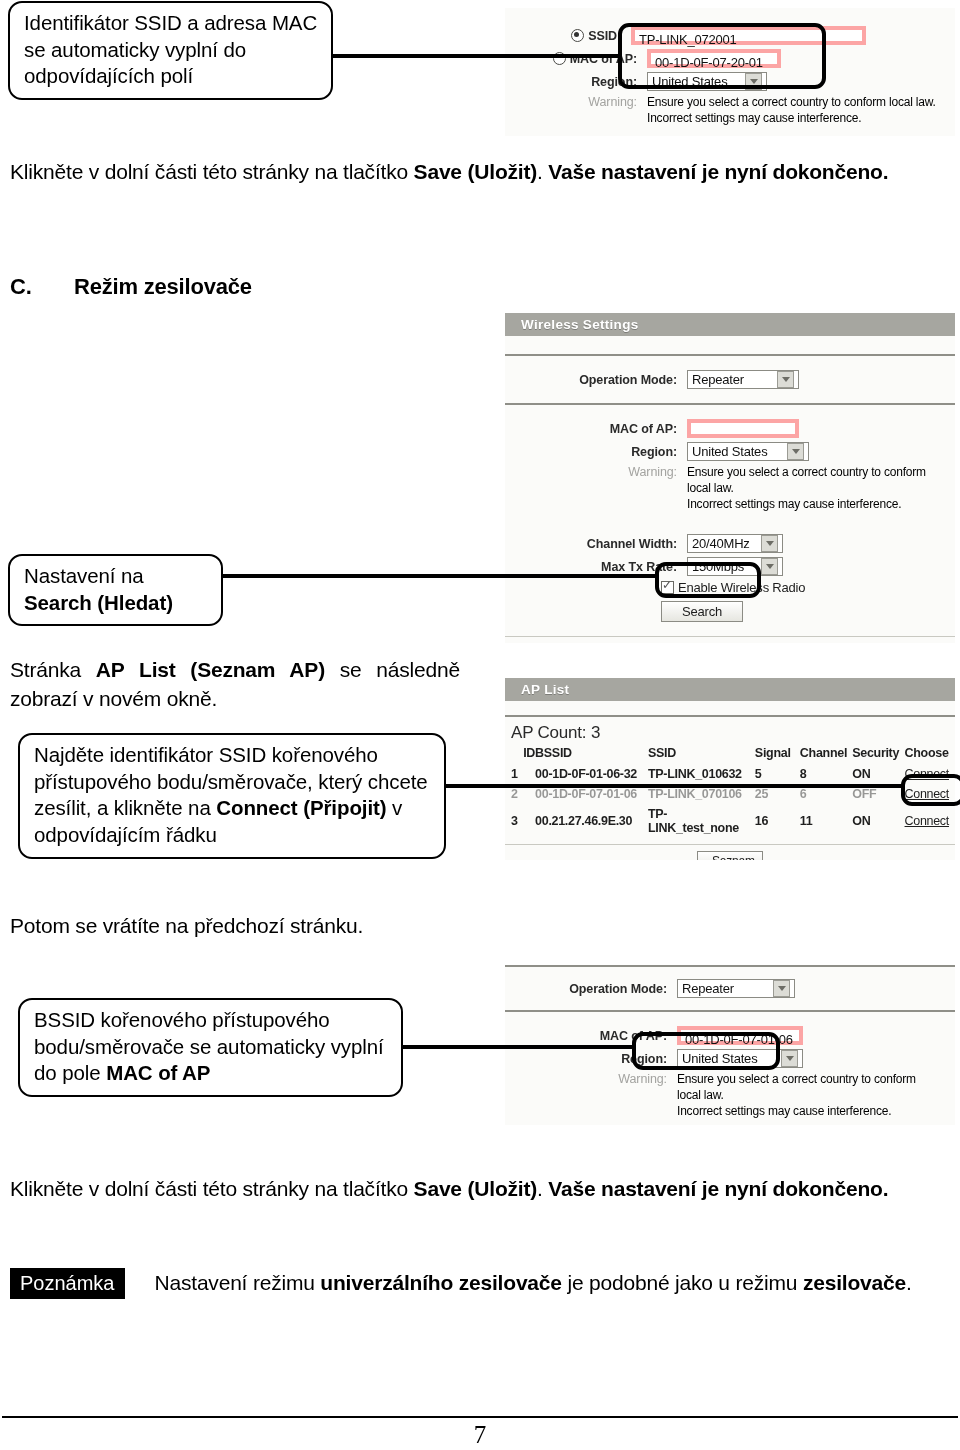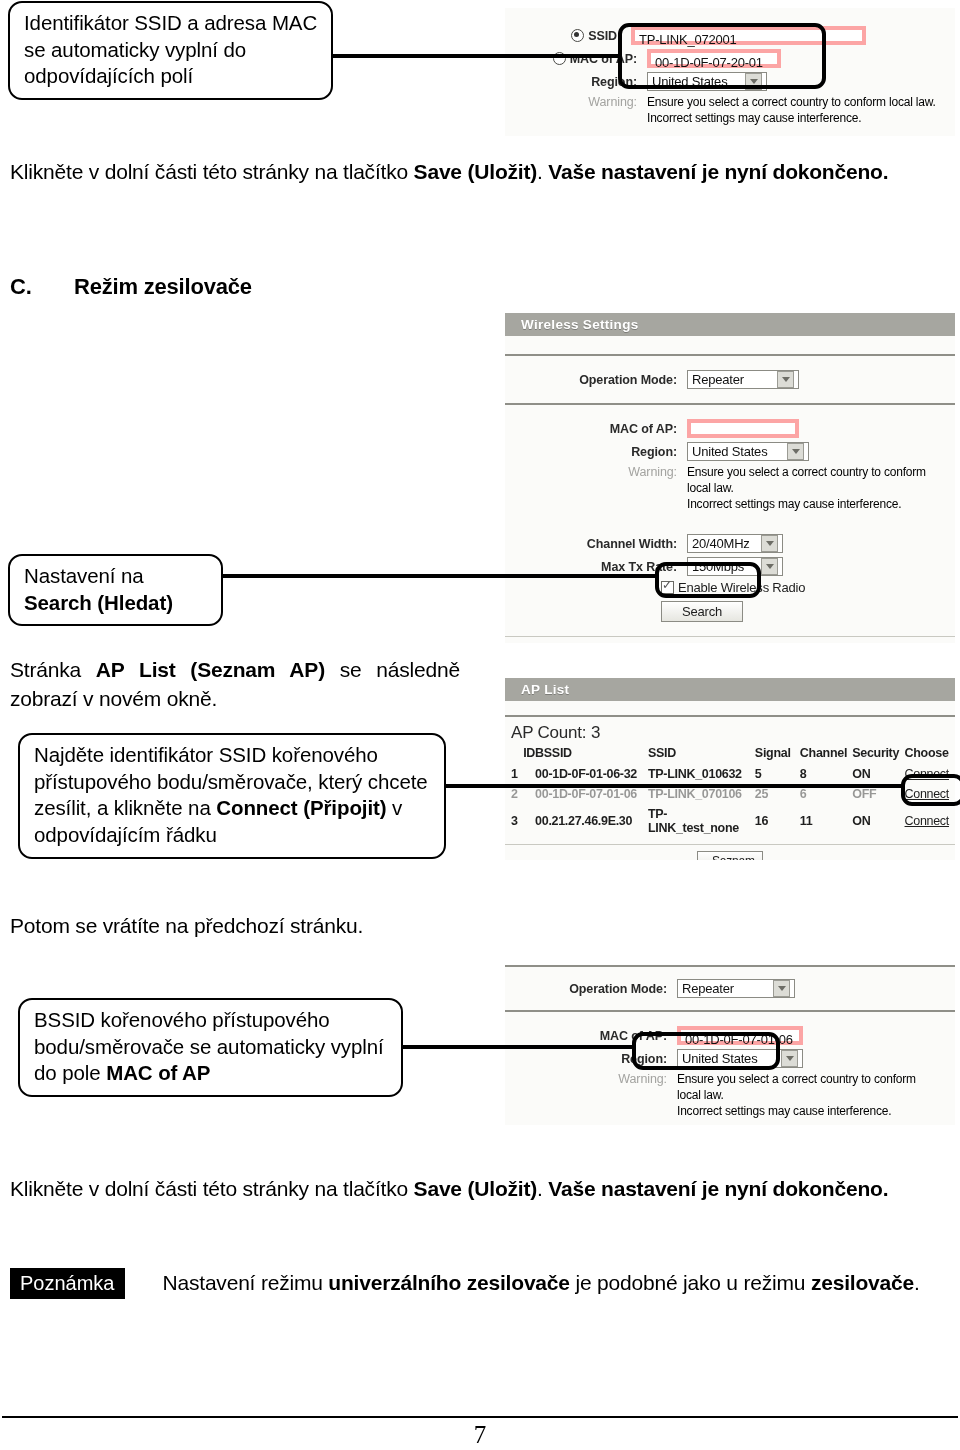--- a/index.html
+++ b/index.html
@@ -499,21 +499,21 @@
   <span>BSSID kořenového přístupového bodu/směrovače se automaticky vyplní do pole </span><b>MAC of AP</b>
 </div>
 <div class="abs leader" style="left:403px; top:1045px; width:231px;"></div>
 
 <div class="abs para" style="left:10px; top:1175px; width:940px;">
   <span>Klikněte v dolní části této stránky na tlačítko </span><b>Save (Uložit)</b><span>. </span><b>Vaše nastavení je nyní dokončeno.</b>
 </div>
 
 <div class="abs" style="left:10px; top:1268px; width:940px; display:flex; align-items:flex-start;">
   <span class="note-badge">Poznámka</span>
-  <span class="note-text" style="margin-left:38px; flex:1;">
+  <span class="note-text" style="margin-left:30px; flex:1;">
     <span>Nastavení režimu </span><b>univerzálního zesilovače</b><span> je podobné jako u režimu </span><b>zesilovače</b><span>.</span>
   </span>
 </div>
 
 <div class="abs footer-rule" style="left:2px; top:1416px; width:956px;"></div>
 <div class="abs pagenum" style="left:0px; top:1421px; width:960px;">
   <span>7</span>
 </div>
 
 </body></html>

